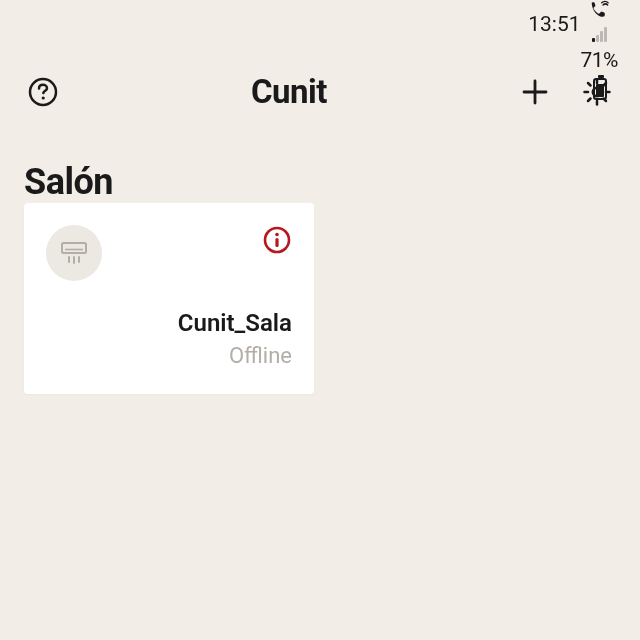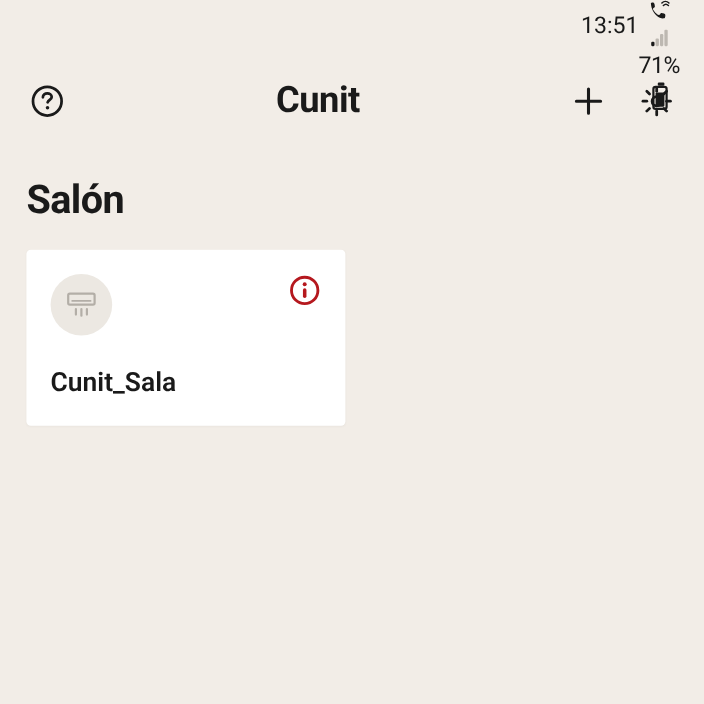--- a/index.html
+++ b/index.html
@@ -51,31 +51,31 @@
   }
   .icon-btn { width:34px; height:34px; display:flex; align-items:center; justify-content:center; cursor:pointer; }
   .icon-btn svg { display:block; }
 
   
   .section { padding: 30px 24px 0 24px; }
   .section-title {
     font-size: 36px;
     font-weight: 700;
     letter-spacing: -0.5px;
-    margin-bottom: 24px;
   }
 
   
   .card {
     width: 290px;
     background: #ffffff;
     border-radius: 4px;
     padding: 22px 22px 26px 22px;
     box-shadow: 0 1px 2px rgba(0,0,0,0.03);
     position: relative;
+    text-align: right;
   }
   .card-top { display:flex; align-items:flex-start; justify-content:space-between; }
   .device-icon {
     width: 56px; height: 56px;
     border-radius: 50%;
     background: #ece8e2;
     display:flex; align-items:center; justify-content:center;
   }
   .alert-icon svg { display:block; }
   .card-name {
@@ -179,14 +179,15 @@
       </div>
       <span class="alert-icon">
         <svg width="30" height="30" viewBox="0 0 30 30">
           <circle cx="15" cy="15" r="12" stroke="#b5181e" stroke-width="2.6" fill="none"></circle>
           <circle cx="15" cy="9.5" r="1.8" fill="#b5181e"></circle>
           <rect x="13.4" y="13" width="3.2" height="9" rx="1.6" fill="#b5181e"></rect>
         </svg>
       </span>
     </div>
     <div class="card-name">Cunit_Sala</div>
+    <div class="card-status">Offline</div>
   </div>
 </div>
 
 </body></html>

